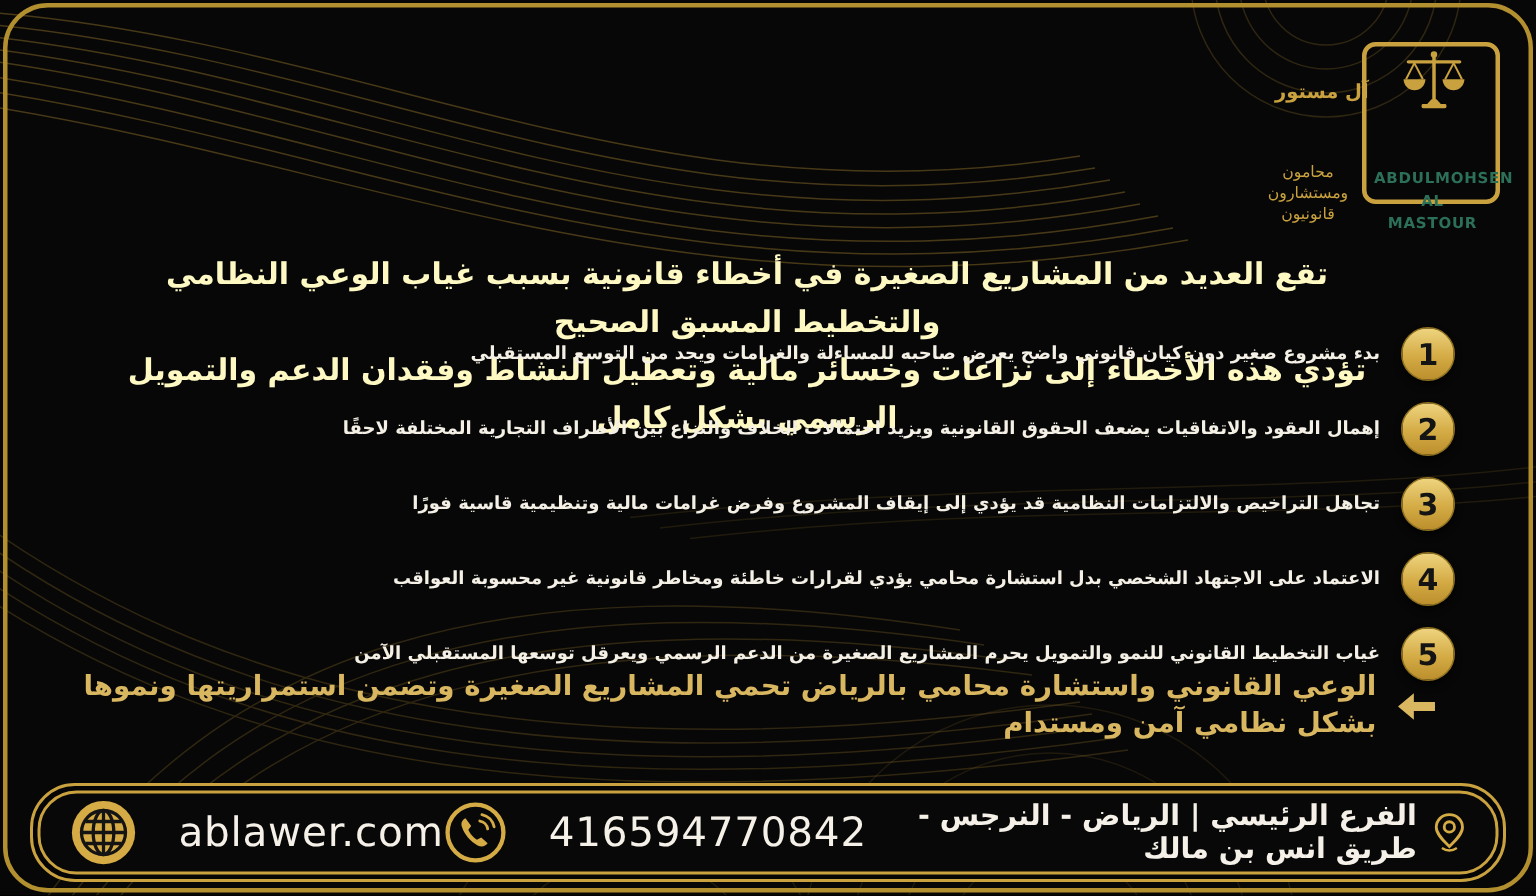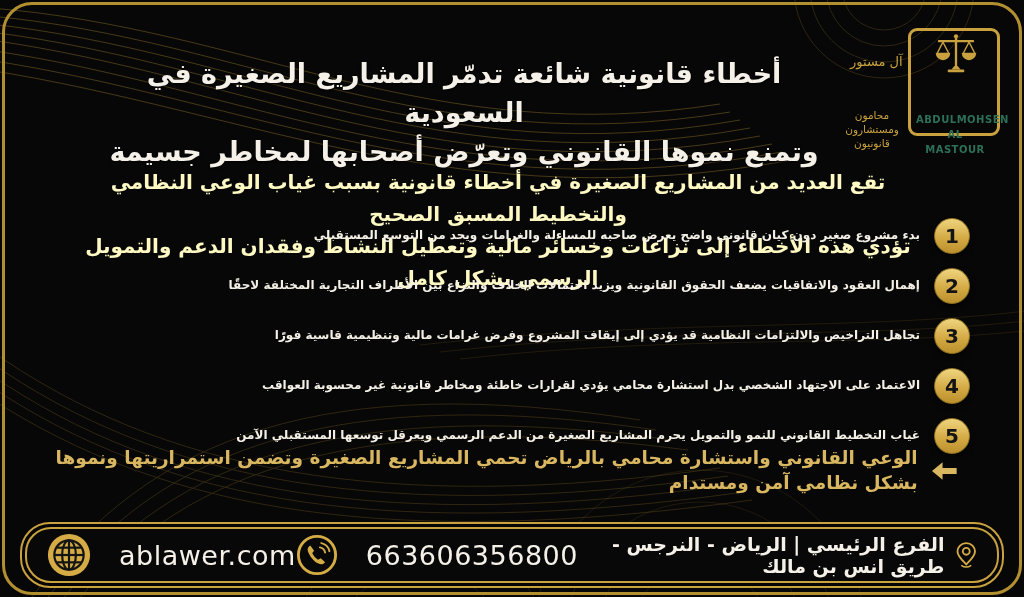--- a/index.html
+++ b/index.html
@@ -5,21 +5,21 @@
   html,body{margin:0;padding:0;background:#000;}
   body{font-family:"DejaVu Sans","Liberation Sans",sans-serif;}
   .poster{position:relative;width:1024px;height:597px;background:#070707;overflow:hidden;}
   .poster-border{position:absolute;inset:2px;border:3px solid #b3902f;border-radius:30px;pointer-events:none;z-index:5;}
   .decor{position:absolute;inset:0;z-index:0;}
 
   
   .logo{position:absolute;top:24px;right:18px;width:172px;height:124px;z-index:3;}
   .logo-frame{position:absolute;top:4px;right:6px;width:86px;height:102px;border:3px solid #c9a23f;border-radius:9px;}
   .scales{position:absolute;top:9px;right:18px;width:64px;height:48px;}
-  .brand-top{position:absolute;top:30px;left:16px;color:#c9a23f;font-size:13px;font-weight:normal;direction:rtl;}
+  .brand-top{position:absolute;top:30px;left:16px;color:#c9a23f;font-size:13px;font-weight:bold;direction:rtl;}
   .brand-ar{position:absolute;top:47px;left:2px;right:2px;text-align:center;color:#235f4c;font-size:27px;font-weight:bold;direction:rtl;text-shadow:0 0 1px #235f4c;}
   .brand-tagline{position:absolute;top:84px;left:6px;width:64px;text-align:center;color:#c9a23f;font-size:10.5px;line-height:1.35;direction:rtl;}
   .brand-en{position:absolute;top:88px;right:12px;width:78px;text-align:center;color:#2c7058;font-size:10px;font-weight:bold;letter-spacing:.5px;line-height:1.5;}
 
   
   .title{position:absolute;top:36px;left:96px;right:192px;text-align:center;direction:rtl;color:#f5f1e8;font-size:27px;font-weight:bold;line-height:1.45;z-index:2;text-shadow:0 1px 2px #000;}
   .intro{position:absolute;top:146px;left:60px;right:88px;text-align:center;direction:rtl;color:#fef9c3;font-size:20px;font-weight:bold;line-height:1.6;z-index:2;}
 
   
   .mistakes{position:absolute;top:218px;right:54px;left:36px;display:flex;flex-direction:column;gap:14px;z-index:2;}
@@ -109,24 +109,20 @@
       <div>محامون</div>
       <div>ومستشارون</div>
       <div>قانونيون</div>
     </div>
     <div class="brand-en">
       <div>ABDULMOHSEN</div>
       <div>AL MASTOUR</div>
     </div>
   </div>
 
-  <h1 class="title">
-    <span>أخطاء قانونية شائعة تدمّر المشاريع الصغيرة في السعودية</span><br>
-    <span>وتمنع نموها القانوني وتعرّض أصحابها لمخاطر جسيمة</span>
-  </h1>
 
   <p class="intro">
     <span>تقع العديد من المشاريع الصغيرة في أخطاء قانونية بسبب غياب الوعي النظامي والتخطيط المسبق الصحيح</span><br>
     <span>تؤدي هذه الأخطاء إلى نزاعات وخسائر مالية وتعطيل النشاط وفقدان الدعم والتمويل الرسمي بشكل كامل</span>
   </p>
 
   <div class="mistakes">
     <div class="mistake">
       <span class="num">1</span>
       <span class="mistake-text">بدء مشروع صغير دون كيان قانوني واضح يعرض صاحبه للمساءلة والغرامات ويحد من التوسع المستقبلي</span>
@@ -170,21 +166,21 @@
         </svg>
         <span class="website-text">ablawer.com</span>
       </div>
       <div class="contact">
         <svg class="icon" width="42" height="42" viewBox="0 0 44 44">
           <circle cx="22" cy="22" r="19.5" fill="none" stroke="#d4ab45" stroke-width="3"></circle>
           <path d="M15,12 c-2,1 -3.5,3 -2.5,6 c1.5,5 6,10.5 11,13 c3,1.5 5.5,0.5 7,-1.5 l-4.5,-4 l-3,1.5 c-2.5,-1.5 -5,-4.5 -6,-7 l2,-2.5 z" fill="#d4ab45"></path>
           <path d="M25,14 a6.5,6.5 0 0 1 5.5,5.5" fill="none" stroke="#d4ab45" stroke-width="2" stroke-linecap="round"></path>
           <path d="M26.5,9.5 a11,11 0 0 1 8.5,8.5" fill="none" stroke="#d4ab45" stroke-width="2" stroke-linecap="round"></path>
         </svg>
-        <span class="phone-text">663606356800</span>
+        <span class="phone-text">416594770842</span>
       </div>
       <div class="address">
         <svg class="icon" width="32" height="40" viewBox="0 0 36 44">
           <path d="M18,3 C10,3 4,9 4,16.5 C4,24 12,31 18,37 C24,31 32,24 32,16.5 C32,9 26,3 18,3 Z" fill="none" stroke="#d4ab45" stroke-width="3"></path>
           <circle cx="18" cy="16" r="5.5" fill="none" stroke="#d4ab45" stroke-width="3"></circle>
           <path d="M10,38.5 q8,5.5 16,0" fill="none" stroke="#d4ab45" stroke-width="2.5"></path>
         </svg>
         <span>الفرع الرئيسي | الرياض - النرجس - طريق انس بن مالك</span>
       </div>
     </div>

